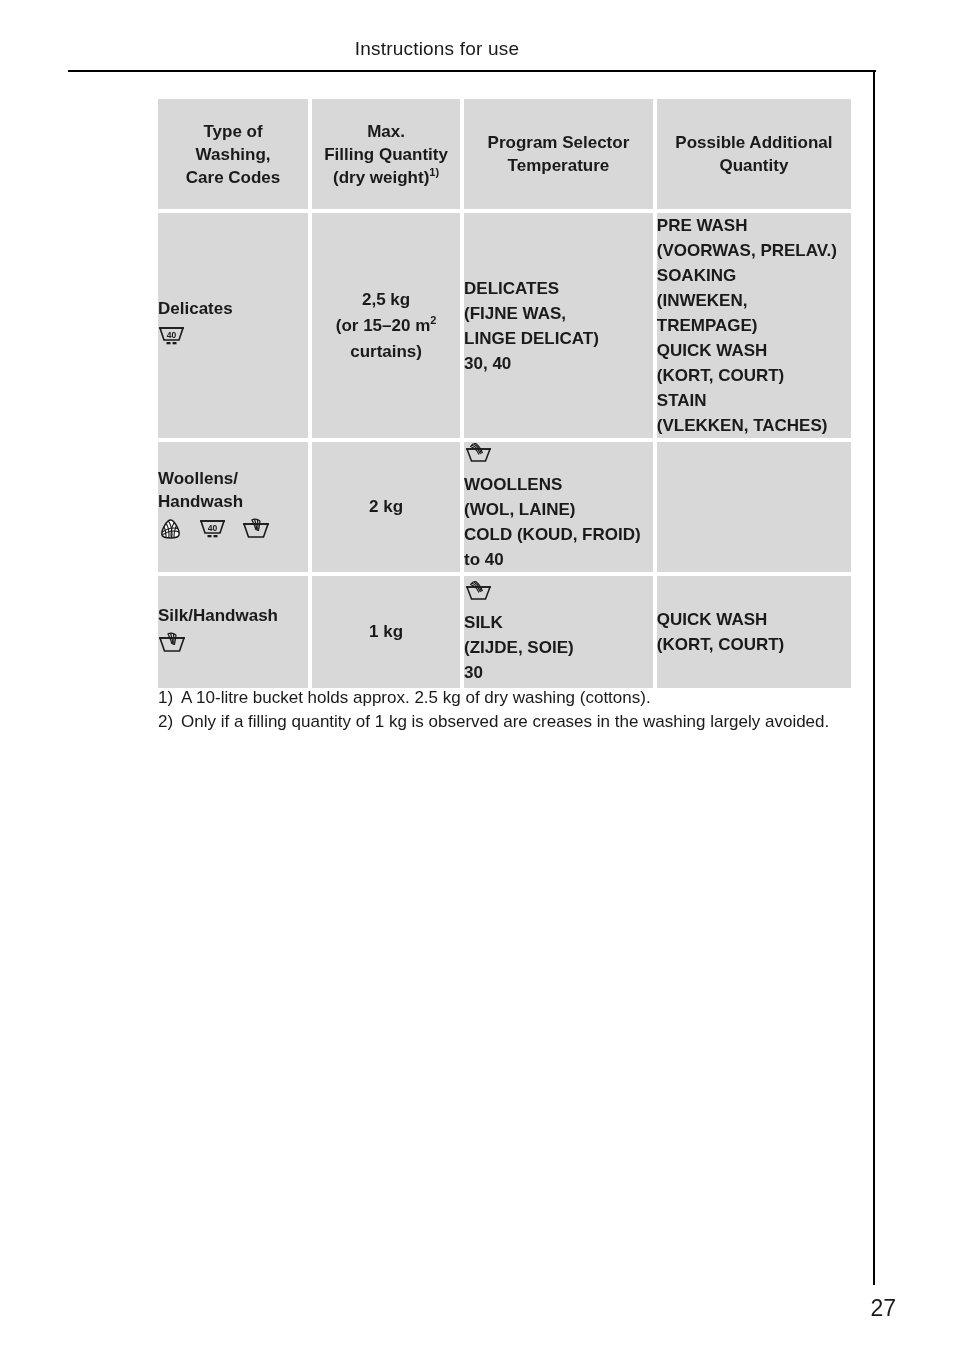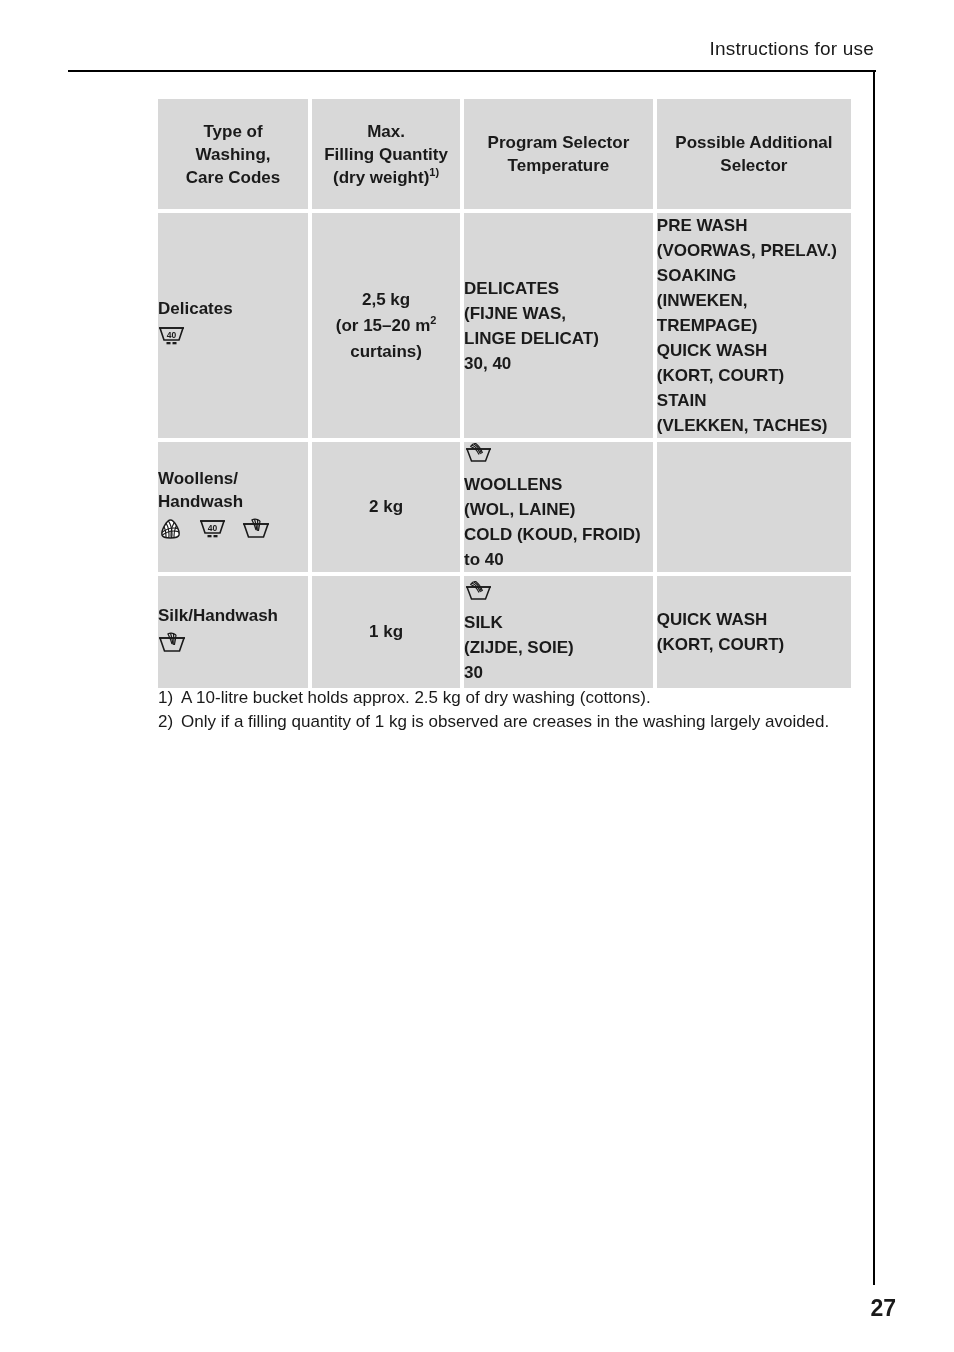--- a/index.html
+++ b/index.html
@@ -15,21 +15,21 @@
     color: #1a1a1a;
     overflow: hidden;
   }
 
   
   .page-header {
     position: absolute;
     top: 38px;
     left: 0;
     width: 874px;
-    text-align: right;
+    text-align: center;
     font-size: 19px;
     letter-spacing: .2px;
     color: #1a1a1a;
   }
   .header-rule {
     position: absolute;
     top: 70px;
     left: 68px;
     width: 808px;
     height: 2px;
@@ -134,21 +134,21 @@
   .fn-extra { margin-left: 23px; }
 
   
   .page-number {
     position: absolute;
     top: 1295px;
     left: 0;
     width: 896px;
     text-align: right;
     font-size: 23px;
-    font-weight: bold;
+    font-weight: normal;
   }
 </style>
 </head>
 <body>
 
 <div class="page-header">Instructions for use</div>
 <div class="header-rule"></div>
 <div class="margin-rule"></div>
 
 <table class="care-table">
@@ -169,21 +169,21 @@
         <span>Max.</span><br>
         <span>Filling Quantity</span><br>
         <span>(dry weight)</span><span class="sup">1)</span>
       </th>
       <th>
         <span>Program Selector</span><br>
         <span>Temperature</span>
       </th>
       <th>
         <span>Possible Additional</span><br>
-        <span>Selector</span>
+        <span>Quantity</span>
       </th>
     </tr>
   </thead>
   <tbody>
 
     <tr class="row1">
       <td class="cell-pad cell-type">
         <div>Delicates</div>
         <div class="icon-row single">
           <span class="care-icon">

